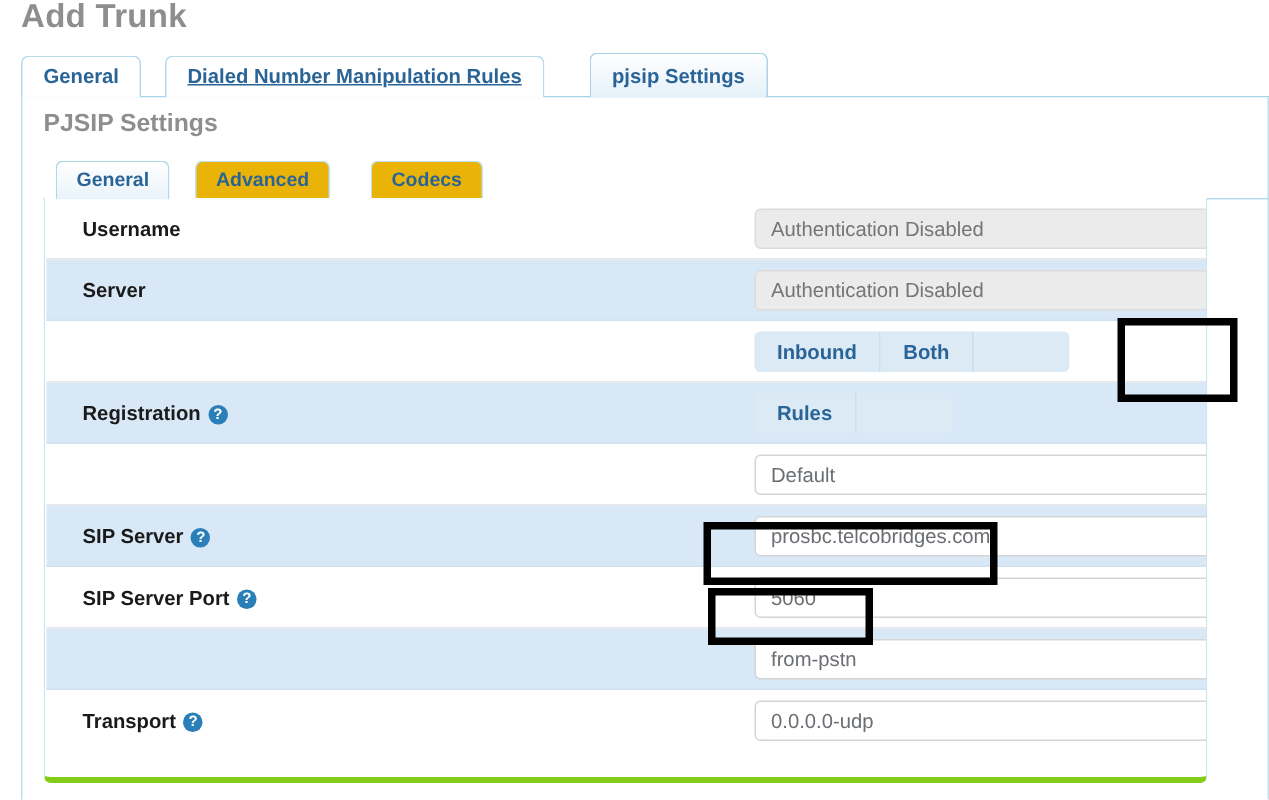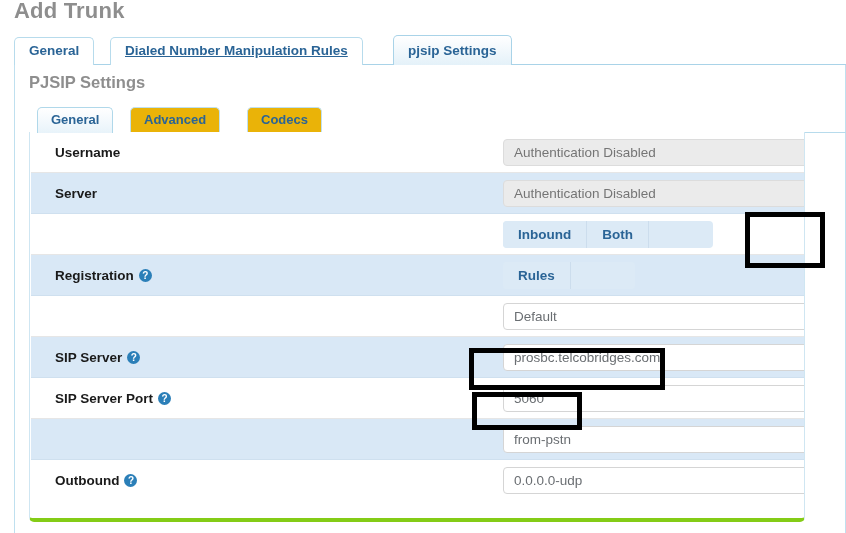--- a/index.html
+++ b/index.html
@@ -371,21 +371,21 @@
       </div>
 
       <div class="frow odd">
         <div class="fctl">
           <input class="txt-input value" type="text" value="from-pstn" style="">
         </div>
       </div>
 
       <div class="frow" style="border-bottom:none;">
         <div class="flabel">
-          <span>Outbound</span><span class="help-icon">?</span>
+          <span>Transport</span><span class="help-icon">?</span>
         </div>
         <div class="fctl">
           <input class="txt-input value" type="text" value="0.0.0.0-udp" style="">
         </div>
       </div>
 
     </div>
   </div>
 </div>
 

